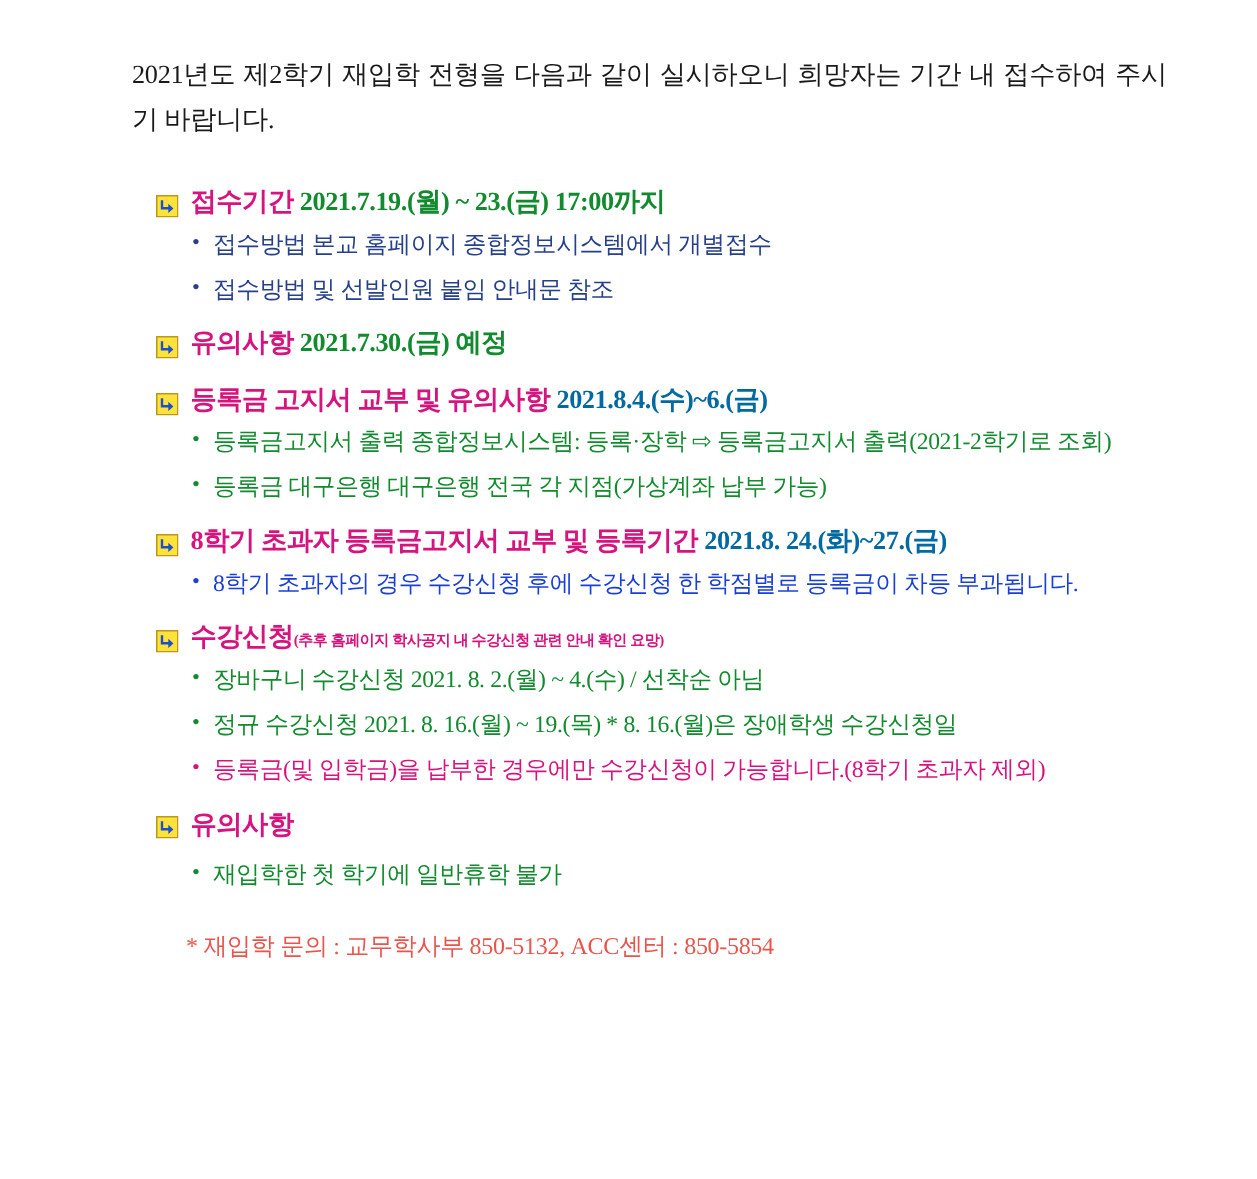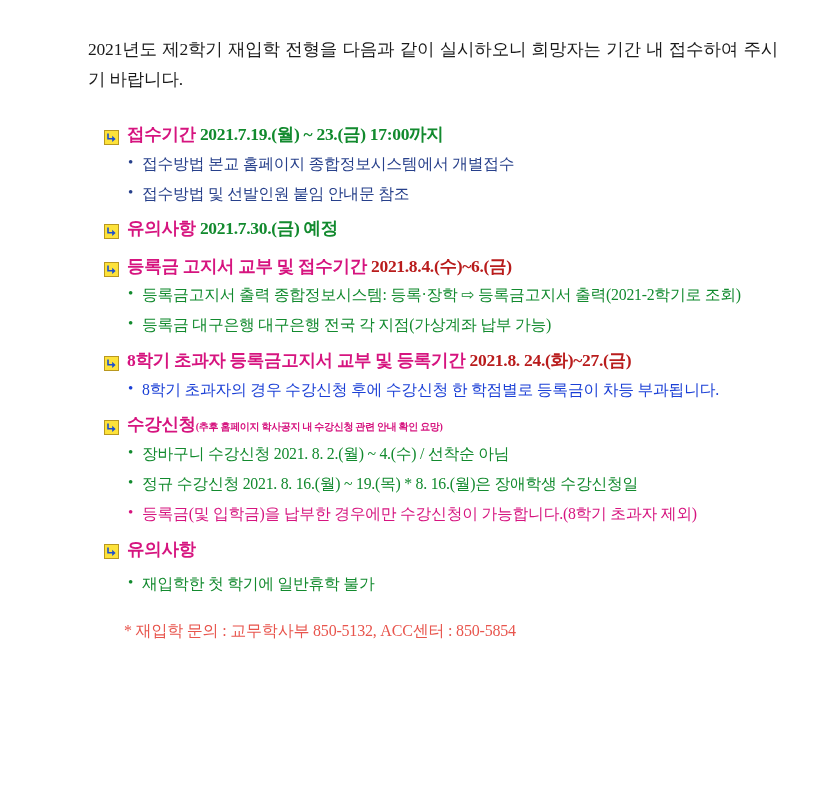--- a/index.html
+++ b/index.html
@@ -48,21 +48,21 @@
   .arrow-icon svg { display: block; }
   .head-text {
     font-size: 17.5px;
     font-weight: bold;
     letter-spacing: -0.3px;
     line-height: 1.45;
   }
 
   .head-text .seg-green { color: #128a2e; }
   .head-text .seg-magenta { color: #d6147f; }
-  .head-text .seg-blue { color: #b91c1c; }
+  .head-text .seg-blue { color: #0369a1; }
   .head-text .seg-small { font-size: 10px; }
 
   .bullets {
     list-style: none;
     margin: 0 0 10px 0;
     padding: 0 0 0 40px;
   }
   .bullets li {
     position: relative;
     font-size: 15.8px;
@@ -142,21 +142,21 @@
   <div class="section">
     <div class="head-row">
       <span class="arrow-icon">
         <svg width="15" height="15" viewBox="0 0 15 15">
           <rect x="0.5" y="0.5" width="14" height="14" fill="#fde23a" stroke="#b9981f"></rect>
           <path d="M4 3.5 L4 8.8 L9.6 8.8" fill="none" stroke="#1b4fd0" stroke-width="1.6"></path>
           <path d="M8.2 5.8 L11.6 9.0 L8.2 12.0 Z" fill="#1b4fd0"></path>
         </svg>
       </span>
       <span class="head-text">
-        <span class="seg-magenta">등록금 고지서 교부 및 접수기간 </span><span class="seg-blue">2021.8.4.(수)~6.(금)</span>
+        <span class="seg-magenta">등록금 고지서 교부 및 유의사항 </span><span class="seg-blue">2021.8.4.(수)~6.(금)</span>
       </span>
     </div>
     <ul class="bullets">
       <li class="b-green">등록금고지서 출력 종합정보시스템: 등록·장학 ⇨ 등록금고지서 출력(2021-2학기로 조회)</li>
       <li class="b-green">등록금 대구은행 대구은행 전국 각 지점(가상계좌 납부 가능)</li>
     </ul>
   </div>
 
   <div class="section">
     <div class="head-row">

